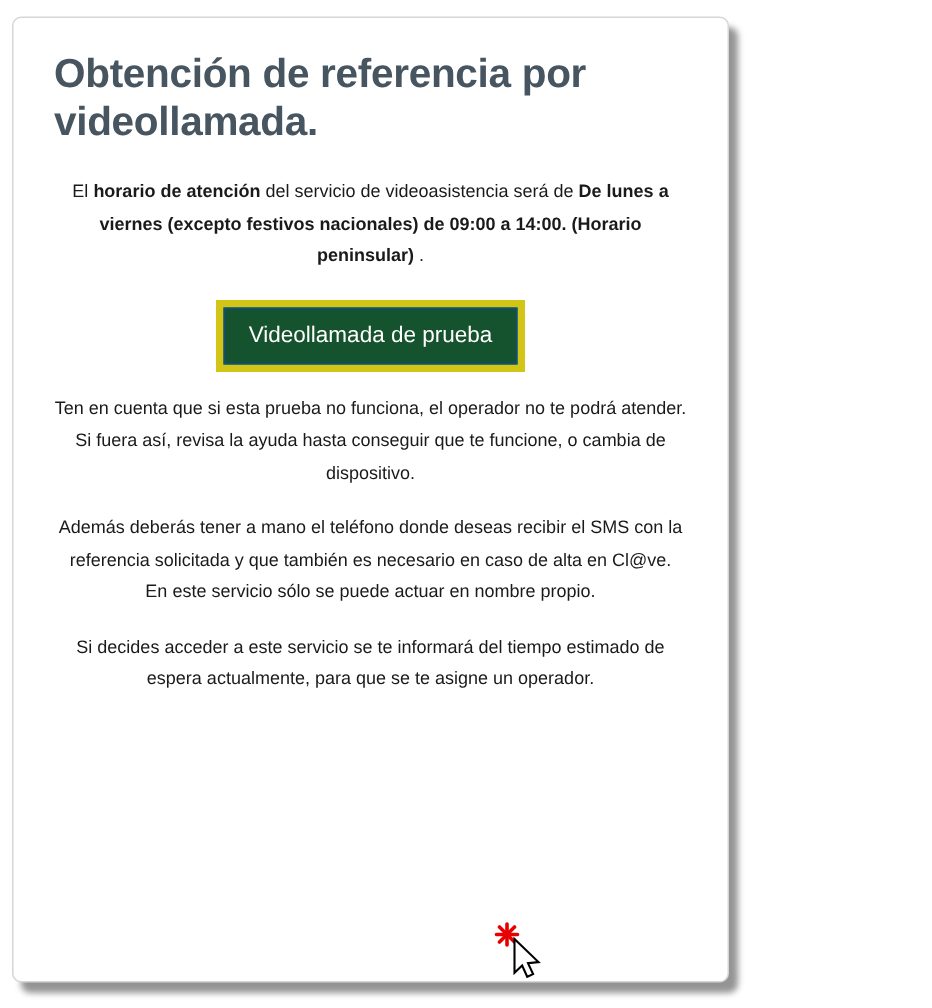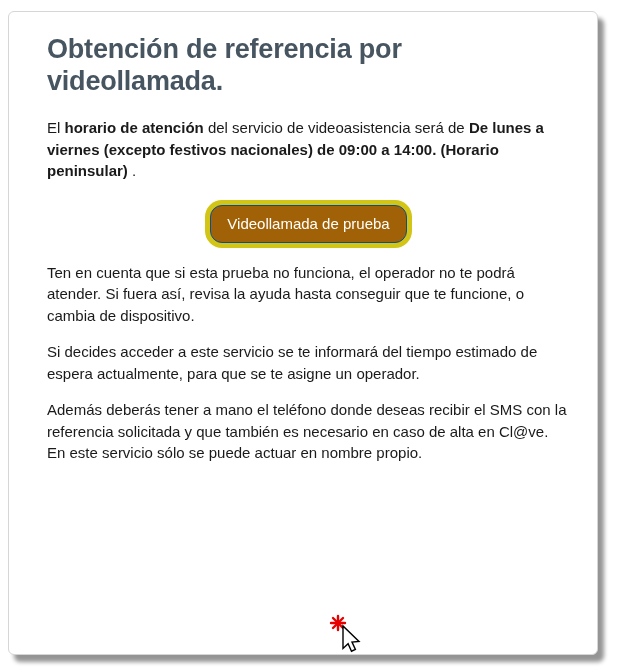--- a/index.html
+++ b/index.html
@@ -6,54 +6,55 @@
   html, body {
     margin: 0; padding: 0;
     width: 621px; height: 672px;
     background: #ffffff;
     font-family: "Liberation Sans", sans-serif;
     overflow: hidden;
   }
   .card {
     position: absolute;
     left: 8px; top: 11px;
-    width: 590px; height: 644px;
+    width: 478px; height: 644px;
     background: #ffffff;
     border: 1px solid #d6d6d6;
     border-radius: 6px;
     box-shadow: 6px 7px 4px rgba(0,0,0,0.42);
-    padding: 14px 27px 18px 38px;
+    padding: 14px 27px 18px 27px;
   }
   h1.page-title {
     font-size: 27px;
     font-weight: bold;
     color: #475561;
     line-height: 1.17;
     margin: 8px 0 20px 0;
     letter-spacing: -0.2px;
   }
   p.body-text {
-    font-size: 15px;
+    font-size: 12px;
     line-height: 21.5px;
     color: #1a1a1a;
     margin: 15px 0;
+    text-align: center;
   }
   p.body-text b { font-weight: bold; }
   .btn-row {
     text-align: center;
     margin: 23px 0 19px 0;
   }
   .btn-row.last { margin: 24px 0 0 0; }
   button.primary-btn {
     font-family: "Liberation Sans", sans-serif;
     font-size: 15px;
     color: #ffffff;
-    background: #a16207;
+    background: #14532d;
     border: 1px solid #0a4f96;
-    border-radius: 12px;
+    border-radius: 0;
     padding: 8px 16px;
     line-height: 20px;
     box-shadow: 0 0 0 5px #d2c515;
     cursor: pointer;
   }
   .cursor-overlay {
     position: absolute;
     left: 326px; top: 610px;
     width: 48px; height: 48px;
     pointer-events: none;
@@ -70,24 +71,24 @@
   <p class="body-text"><span>El </span><b>horario de atención</b><span> del servicio de videoasistencia será de </span><b>De lunes a viernes (excepto festivos nacionales) de 09:00 a 14:00. (Horario peninsular)</b><span> .</span><br>
   </p>
 
 
   <div class="btn-row">
     <button class="primary-btn">Videollamada de prueba</button>
   </div>
 
   <p class="body-text">Ten en cuenta que si esta prueba no funciona, el operador no te podrá atender. Si fuera así, revisa la ayuda hasta conseguir que te funcione, o cambia de dispositivo.</p>
 
-  <p class="body-text">Si decides acceder a este servicio se te informará del tiempo estimado de espera actualmente, para que se te asigne un operador.</p>
-
   <p class="body-text"><span>Además deberás tener a mano el teléfono donde deseas recibir el SMS con la referencia solicitada y que también es necesario en caso de alta en Cl@ve.</span><br>
   <span>En este servicio sólo se puede actuar en nombre propio.</span></p>
+
+  <p class="body-text">Si decides acceder a este servicio se te informará del tiempo estimado de espera actualmente, para que se te asigne un operador.</p>
 
 
 </div>
 
 <svg class="cursor-overlay" viewBox="0 0 48 48" xmlns="http://www.w3.org/2000/svg">
 
   <g stroke="#e80000" stroke-width="2.4" stroke-linecap="round">
     <line x1="12" y1="6" x2="12" y2="20"></line>
     <line x1="5" y1="13" x2="19" y2="13"></line>
     <line x1="7" y1="8" x2="17" y2="18"></line>

